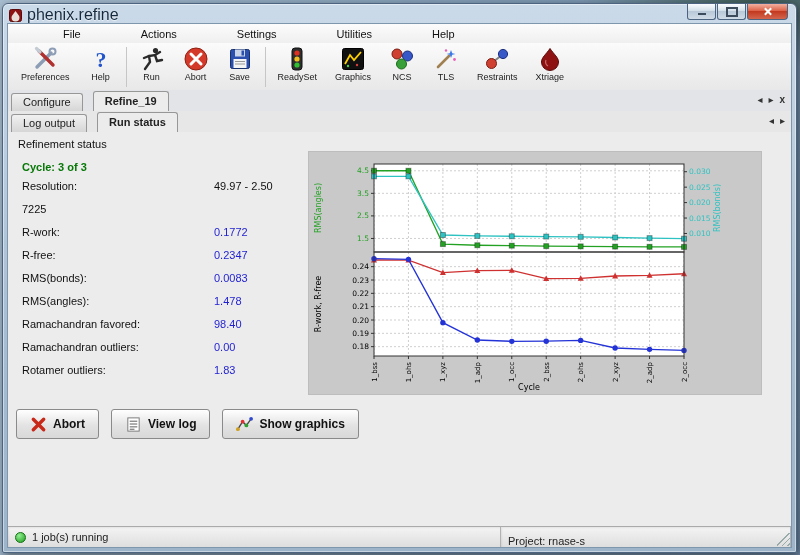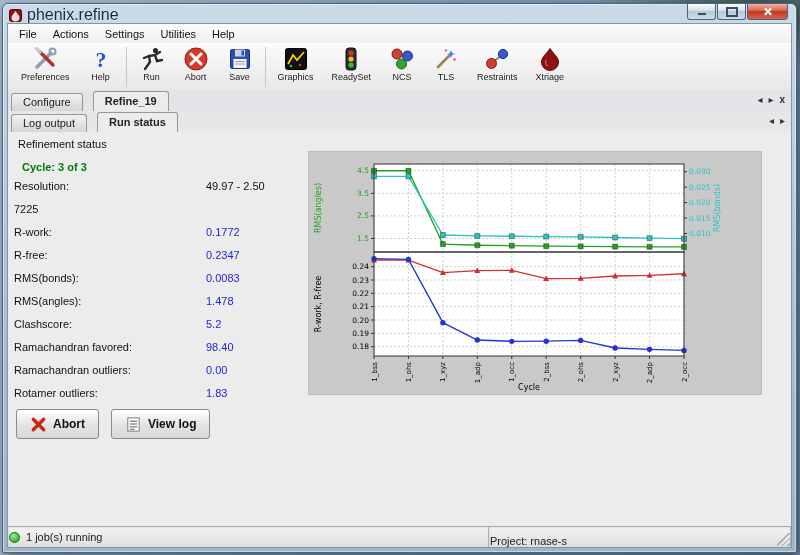--- a/index.html
+++ b/index.html
@@ -27,21 +27,21 @@
   .gl-max{width:8px;height:6px;border:2px solid #3c4c5c;}
   .gl-x{position:relative;width:9px;height:9px;}
   .gl-x::before,.gl-x::after{content:"";position:absolute;left:4px;top:0;width:2px;height:9px;background:#fff;}
   .gl-x::before{transform:rotate(45deg);}.gl-x::after{transform:rotate(-45deg);}
   .window-body{position:absolute;top:19px;left:4px;right:4px;bottom:4px;
     background:#ececec;border:1px solid #7f97ad;overflow:hidden;}
   
   .menubar{position:absolute;top:0;left:0;right:0;height:19px;
     background:linear-gradient(#fcfcfc,#efefef);border-bottom:1px solid #d2d2d2;
     display:flex;align-items:center;padding-left:3px;font-size:11px;color:#111;}
-  .menu-item{padding:2px 8px;cursor:default;}
+  .menu-item{padding:2px 8px;cursor:default;margin-left:44px;}
   
   .toolbar{position:absolute;top:19px;left:0;right:0;height:47px;
     background:linear-gradient(#fbfbfb,#e7e7e7);border-bottom:1px solid #c3c3c3;
     display:flex;align-items:flex-start;padding:2px 4px 0 4px;}
   .tool{display:flex;flex-direction:column;align-items:center;padding:1px 9px;font-size:9px;color:#222;}
   .tool-icon{width:26px;height:26px;display:block;}
   .tool-icon svg{width:26px;height:26px;display:block;}
   .tsep{width:1px;height:40px;background:#c6c6c6;margin:2px 3px;}
   
   .tabrow{position:absolute;left:0;right:0;height:21px;background:#e2e4e7;
@@ -53,39 +53,39 @@
     background:linear-gradient(#f1f1f1,#d6d6d6);margin-right:10px;}
   .tab.active{background:#ececec;font-weight:bold;height:19px;line-height:19px;}
   .tab-nav{position:absolute;right:6px;top:4px;display:flex;gap:6px;align-items:center;
     font-size:10px;color:#333;}
   .tab-nav .nav-glyph{cursor:default;line-height:12px;}
   .nav-x{font-weight:bold;font-size:10px;}
   
   .content{position:absolute;top:108px;left:0;right:0;bottom:20px;background:#ececec;}
   .panel-heading{position:absolute;top:6px;left:10px;font-size:11px;color:#111;}
   .cycle{position:absolute;top:29px;left:14px;font-size:11px;font-weight:bold;color:#067806;}
-  .stats{position:absolute;top:48px;left:6px;width:286px;}
+  .stats{position:absolute;top:48px;left:14px;width:286px;}
   .stat-row{height:23px;font-size:11px;display:flex;align-items:flex-start;}
   .stat-label{width:192px;color:#111;}
   .stat-value{color:#1f1fd1;text-align:center;}
   .stat-value.dark{color:#111;}
   .chart-panel{position:absolute;left:300px;top:19px;width:452px;height:242px;
     background:#c9c9c9;border:1px solid #bdbdbd;}
   .chart-panel svg{font-family:"DejaVu Sans",sans-serif;}
   .action-row{position:absolute;top:277px;left:8px;display:flex;gap:12px;}
   .act-btn{display:flex;align-items:center;gap:6px;height:30px;padding:0 13px;
     font-family:"Liberation Sans",sans-serif;font-size:12px;font-weight:bold;color:#111;
     border:1px solid #8a8a8a;border-radius:3px;
     background:linear-gradient(#ffffff,#e3e3e3 55%,#d8d8d8);}
   .btn-icon svg{display:block;}
   
   .statusbar{position:absolute;left:0;right:0;bottom:0;height:20px;
     background:linear-gradient(#f4f4f4,#dedede);border-top:1px solid #aaa;
     display:flex;font-size:11px;color:#222;}
-  .sb-cell{display:flex;align-items:center;padding:0 1px;
+  .sb-cell{display:flex;align-items:center;padding:0 7px;
     border-right:1px solid #b2b2b2;box-shadow:inset 1px 1px 2px rgba(0,0,0,.07);}
   .sb-left{width:478px;}
   .sb-right{flex:1;align-items:flex-end;}
   .job-dot{width:9px;height:9px;border-radius:50%;margin-right:6px;
     background:radial-gradient(circle at 35% 30%,#93f093,#1d9c1d);border:1px solid #117011;}
   .grip{position:absolute;right:1px;bottom:1px;width:13px;height:13px;
     background:linear-gradient(135deg,transparent 0 45%,#9aa 45% 52%,transparent 52% 66%,#9aa 66% 73%,transparent 73% 87%,#9aa 87% 94%,transparent 94%);}
 </style>
 </head>
 <body>
@@ -174,38 +174,38 @@
           <line x1="8" y1="15.5" x2="18" y2="15.5" stroke="#999"></line>
           <line x1="8" y1="18" x2="18" y2="18" stroke="#999"></line>
         </svg>
           </span>
         <span class="tool-label">Save</span>
       </div>
       <div class="tsep"></div>
       <div class="tool">
         <span class="tool-icon">
             <svg viewBox="0 0 26 26">
+          <rect x="8" y="2" width="10" height="22" rx="3" fill="#2e2e2e" stroke="#111"></rect>
+          <circle cx="13" cy="7" r="2.6" fill="#e03020"></circle>
+              <circle cx="13" cy="13" r="2.6" fill="#f0c020"></circle>
+              <circle cx="13" cy="19" r="2.6" fill="#30c030"></circle>
+        </svg>
+          </span>
+        <span class="tool-label">ReadySet</span>
+      </div>
+      <div class="tool">
+        <span class="tool-icon">
+            <svg viewBox="0 0 26 26">
           <rect x="2.5" y="2.5" width="21" height="21" rx="2" fill="#101010" stroke="#000"></rect>
           <polyline points="5,18 10,9 14,14 21,6" fill="none" stroke="#ffd000" stroke-width="1.8"></polyline>
           <circle cx="8" cy="20" r="1.2" fill="#3fd43f"></circle>
               <circle cx="17" cy="19" r="1.2" fill="#d43f3f"></circle>
         </svg>
           </span>
         <span class="tool-label">Graphics</span>
-      </div>
-      <div class="tool">
-        <span class="tool-icon">
-            <svg viewBox="0 0 26 26">
-          <rect x="8" y="2" width="10" height="22" rx="3" fill="#2e2e2e" stroke="#111"></rect>
-          <circle cx="13" cy="7" r="2.6" fill="#e03020"></circle>
-              <circle cx="13" cy="13" r="2.6" fill="#f0c020"></circle>
-              <circle cx="13" cy="19" r="2.6" fill="#30c030"></circle>
-        </svg>
-          </span>
-        <span class="tool-label">ReadySet</span>
       </div>
       <div class="tool">
         <span class="tool-icon">
             <svg viewBox="0 0 26 26">
           <circle cx="8" cy="8" r="5" fill="#d04030" stroke="#7a1d12"></circle>
           <circle cx="18.5" cy="10" r="5" fill="#3858c8" stroke="#1c2f7e"></circle>
           <circle cx="12.5" cy="18" r="5" fill="#38a038" stroke="#1d6a1d"></circle>
         </svg>
           </span>
         <span class="tool-label">NCS</span>
@@ -281,24 +281,20 @@
             <span class="stat-label">R-free:</span>
             <span class="stat-value">0.2347</span>
           </div>
         <div class="stat-row">
             <span class="stat-label">RMS(bonds):</span>
             <span class="stat-value">0.0083</span>
           </div>
         <div class="stat-row">
             <span class="stat-label">RMS(angles):</span>
             <span class="stat-value">1.478</span>
-          </div>
-        <div class="stat-row">
-            <span class="stat-label">Clashscore:</span>
-            <span class="stat-value">5.2</span>
           </div>
         <div class="stat-row">
             <span class="stat-label">Ramachandran favored:</span>
             <span class="stat-value">98.40</span>
           </div>
         <div class="stat-row">
             <span class="stat-label">Ramachandran outliers:</span>
             <span class="stat-value">0.00</span>
           </div>
         <div class="stat-row">
@@ -450,20 +446,32 @@
               <svg width="17" height="17" viewBox="0 0 18 18">
                 <rect x="3" y="2" width="12" height="14" fill="#fff" stroke="#777"></rect>
                 <line x1="5" y1="5.5" x2="13" y2="5.5" stroke="#555"></line>
                 <line x1="5" y1="8.5" x2="13" y2="8.5" stroke="#555"></line>
                 <line x1="5" y1="11.5" x2="13" y2="11.5" stroke="#555"></line>
                 <line x1="5" y1="14" x2="10" y2="14" stroke="#555"></line>
               </svg>
             </span>
           <span>View log</span>
         </button>
+        <button class="act-btn">
+          <span class="btn-icon">
+              <svg width="17" height="17" viewBox="0 0 18 18">
+                <polyline points="2,14 7,6 11,10 16,3" stroke="#444" fill="none" stroke-width="1.4"></polyline>
+                <circle cx="2" cy="14" r="2" fill="#d0a020"></circle>
+                <circle cx="7" cy="6" r="2" fill="#e03030"></circle>
+                <circle cx="11" cy="10" r="2" fill="#30a030"></circle>
+                <circle cx="16" cy="3" r="2" fill="#3048d0"></circle>
+              </svg>
+            </span>
+          <span>Show graphics</span>
+        </button>
       </div>
     </div>
 
     <div class="statusbar">
       <div class="sb-cell sb-left">
         <span class="job-dot"></span>
         <span>1 job(s) running</span>
       </div>
       <div class="sb-cell sb-right">
         <span>Project: rnase-s</span>

